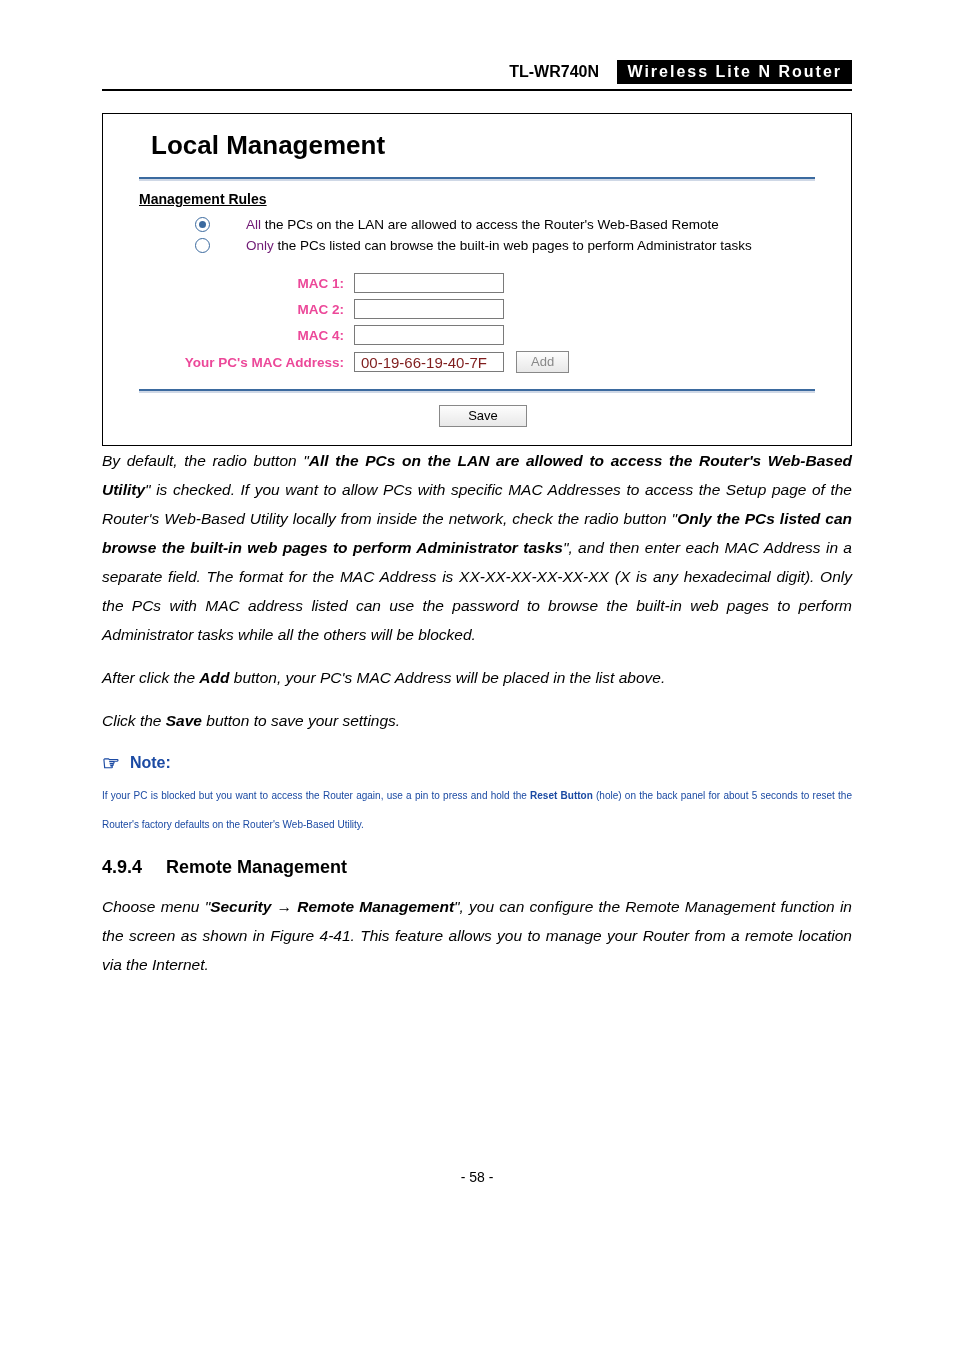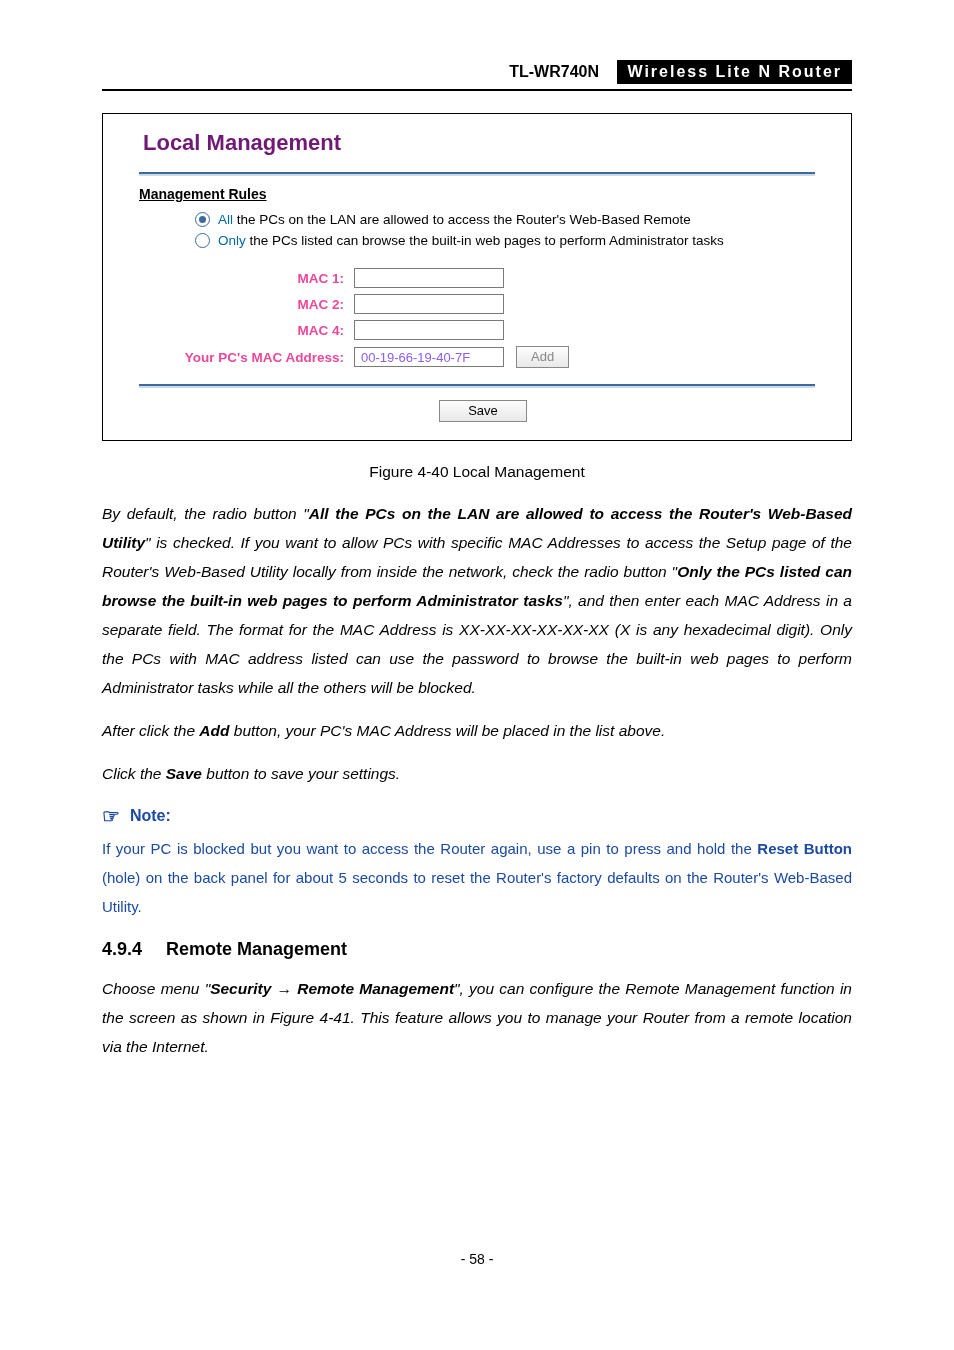--- a/index.html
+++ b/index.html
@@ -44,23 +44,23 @@
     border: 1.5px solid #000;
     background: #fff;
     box-sizing: border-box;
   }
   .shot-inner {
     padding: 14px 36px 18px 36px;
   }
   .panel-title {
     font-family: Arial, sans-serif;
     font-weight: bold;
-    font-size: 22px;
-    color: #701a75;
-    margin: 2px 0 16px 4px;
+    font-size: 26px;
+    color: #000000;
+    margin: 2px 0 16px 12px;
   }
   .rule-hr {
     height: 2px;
     background: #3b6a9f;
     box-shadow: 0 2px 0 #cfd8e6;
     margin: 0 0 12px 0;
   }
   .subhead {
     font-weight: bold;
     font-size: 14px;
@@ -85,42 +85,42 @@
     background: #fff;
   }
   .radio-row .radio.checked::after {
     content: "";
     position: absolute;
     left: 3px; top: 3px;
     width: 7px; height: 7px;
     border-radius: 50%;
     background: #3b6a9f;
   }
-  .radio-row .hl { color: #0369a1; }
+  .radio-row .hl { color: #701a75; margin-left: 28px; }
 
   .form-row {
     display: flex;
     align-items: center;
     margin: 6px 0;
   }
   .form-label {
     width: 205px;
     text-align: right;
     font-weight: bold;
     font-size: 13.5px;
     color: #ec4899;
     padding-right: 10px;
   }
   .txt {
     width: 150px;
     height: 20px;
     border: 1px solid #7a7a7a;
     background: #fff;
-    font-size: 13px;
-    color: #8b5cf6;
+    font-size: 15px;
+    color: #7f1d1d;
     padding: 0 6px;
     line-height: 20px;
     box-sizing: border-box;
   }
   .btn, .btn-wide {
     height: 22px;
     line-height: 20px;
     border: 1px solid #888;
     background: linear-gradient(#fdfdfd,#e8e8e8);
     font-size: 13px;
@@ -162,21 +162,21 @@
     font-size: 16px;
     display: flex;
     align-items: center;
   }
   .note-head .hand {
     font-size: 20px;
     margin-right: 10px;
   }
   .note-body {
     margin: 0 102px 18px 102px;
-    font-size: 15px;
+    font-size: 10px;
     line-height: 29px;
     text-align: justify;
     color: #1b4aa3;
   }
   .note-body .b { font-weight: bold; }
 
   .sec-head {
     margin: 10px 102px 14px 102px;
     font-weight: bold;
     font-size: 18px;
@@ -238,21 +238,20 @@
         <div class="btn">Add</div>
       </div>
 
       <div class="rule-hr" style="margin-top:16px"></div>
       <div class="save-row">
         <span class="btn-wide">Save</span>
       </div>
     </div>
   </div>
 
-  <div class="caption">Figure 4-40 Local Management</div>
 
   <div class="body-text">
     <p>
       <span>By default, the radio button "</span><span class="b">All the PCs on the LAN are allowed to access the Router's Web-Based Utility</span><span>" is checked. If you want to allow PCs with specific MAC Addresses to access the Setup page of the Router's Web-Based Utility locally from inside the network, check the radio button "</span><span class="b">Only the PCs listed can browse the built-in web pages to perform Administrator tasks</span><span>", and then enter each MAC Address in a separate field. The format for the MAC Address is XX-XX-XX-XX-XX-XX (X is any hexadecimal digit). Only the PCs with MAC address listed can use the password to browse the built-in web pages to perform Administrator tasks while all the others will be blocked.</span>
     </p>
     <p>
       <span>After click the </span><span class="b">Add</span><span> button, your PC's MAC Address will be placed in the list above.</span>
     </p>
     <p>
       <span>Click the </span><span class="b">Save</span><span> button to save your settings.</span>

